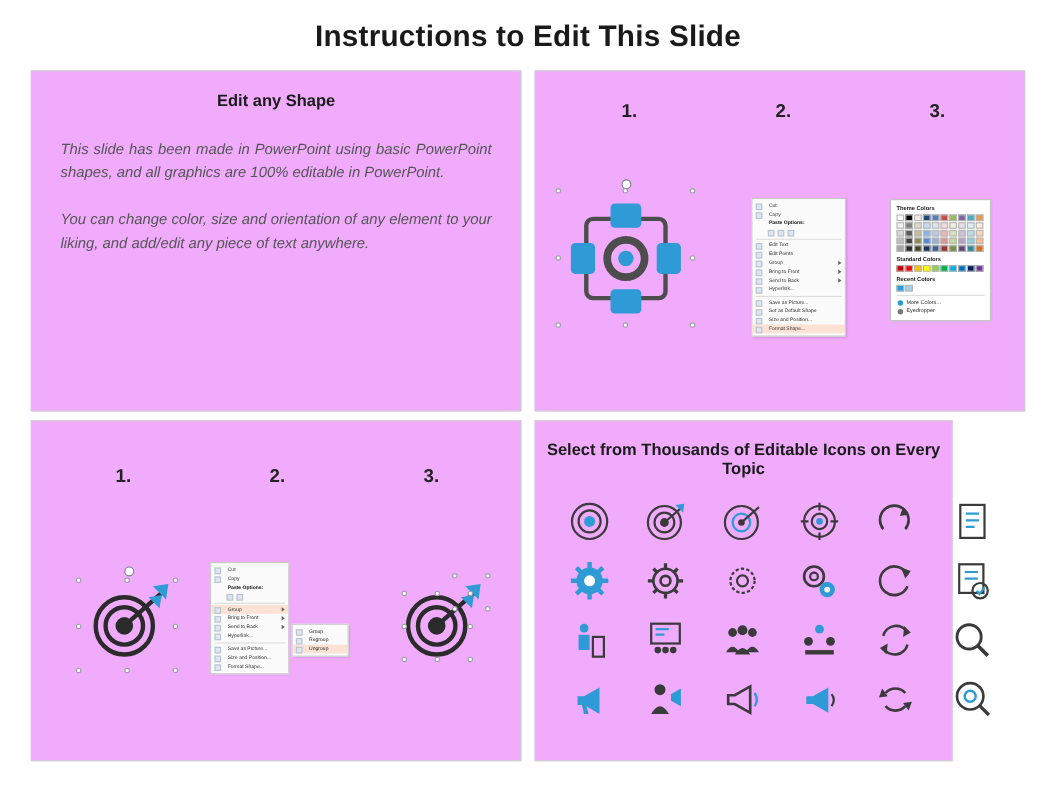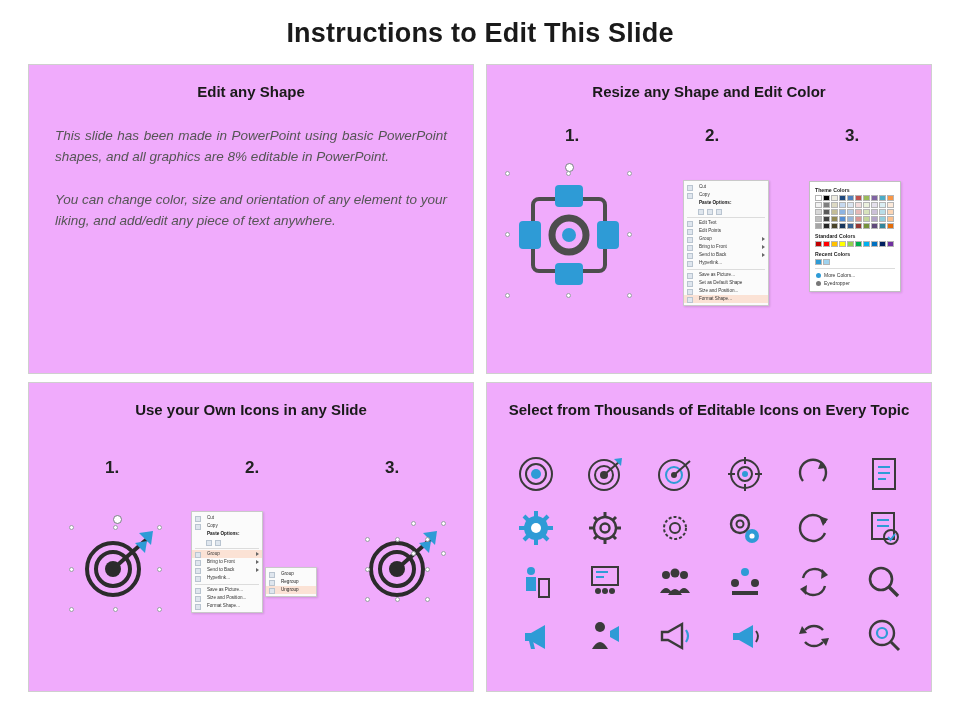--- a/index.html
+++ b/index.html
@@ -34,21 +34,21 @@
   }
   .panel {
     position: absolute;
     border: 1px solid #cfcfcf;
     background: #f0abfc;
     box-sizing: border-box;
   }
   .panel-tl { left: 28px;  top: 64px;  width: 446px; height: 310px; }
   .panel-tr { left: 486px; top: 64px;  width: 446px; height: 310px; }
   .panel-bl { left: 28px;  top: 382px; width: 446px; height: 310px; }
-  .panel-br { left: 486px; top: 382px; width: 446px; height: 310px; }
+  .panel-br { left: 486px; top: 382px; width: 380px; height: 310px; }
 
   .panel-title {
     text-align: center;
     font-size: 15px;
     font-weight: bold;
     color: #1a1a1a;
     margin-top: 18px;
   }
   .panel-subtitle {
     text-align: center;
@@ -230,26 +230,25 @@
 </style>
 </head>
 <body>
 
 <div class="slide">
 
   <div class="slide-title">Instructions to Edit This Slide</div>
 
   <div class="panel panel-tl">
     <div class="panel-title">Edit any Shape</div>
-    <div class="body-text">This slide has been made in PowerPoint using basic PowerPoint shapes, and all graphics are 8% editable in PowerPoint.</div>
+    <div class="body-text">This slide has been made in PowerPoint using basic PowerPoint shapes, and all graphics are 100% editable in PowerPoint.</div>
     <div class="body-text second">You can change color, size and orientation of any element to your liking, and add/edit any piece of text anywhere.</div>
   </div>
 
   <div class="panel panel-tr">
-    <div class="panel-title">Resize any Shape and Edit Color</div>
 
     <div class="steps">
       <span class="step-num" style="left:78px;">1.</span>
       <span class="step-num" style="left:218px;">2.</span>
       <span class="step-num" style="left:358px;">3.</span>
     </div>
 
     <div class="fig shape-fig" style="left:22px; top:110px;">
       <svg width="120" height="120" viewBox="0 0 120 120">
         <rect x="24" y="24" width="72" height="72" rx="6" fill="none" stroke="#4d4d4d" stroke-width="4"></rect>
@@ -377,21 +376,20 @@
         <span class="sw" style="background:#9fd3ef"></span>
       </div>
 
       <div class="picker-line"></div>
       <div class="picker-item"><span class="dot"></span><span>More Colors...</span></div>
       <div class="picker-item"><span class="dot" style="background:#777"></span><span>Eyedropper</span></div>
     </div>
   </div>
 
   <div class="panel panel-bl">
-    <div class="panel-title">Use your Own Icons in any Slide</div>
 
     <div class="steps" style="margin-top:40px;">
       <span class="step-num" style="left:76px;">1.</span>
       <span class="step-num" style="left:216px;">2.</span>
       <span class="step-num" style="left:356px;">3.</span>
     </div>
 
     <div class="target-fig" style="left:44px; top:140px; width:88px; height:84px;">
       <svg width="88" height="84" viewBox="0 0 88 84">
         <circle cx="40" cy="46" r="26" fill="none" stroke="#2b2b2b" stroke-width="4"></circle>

